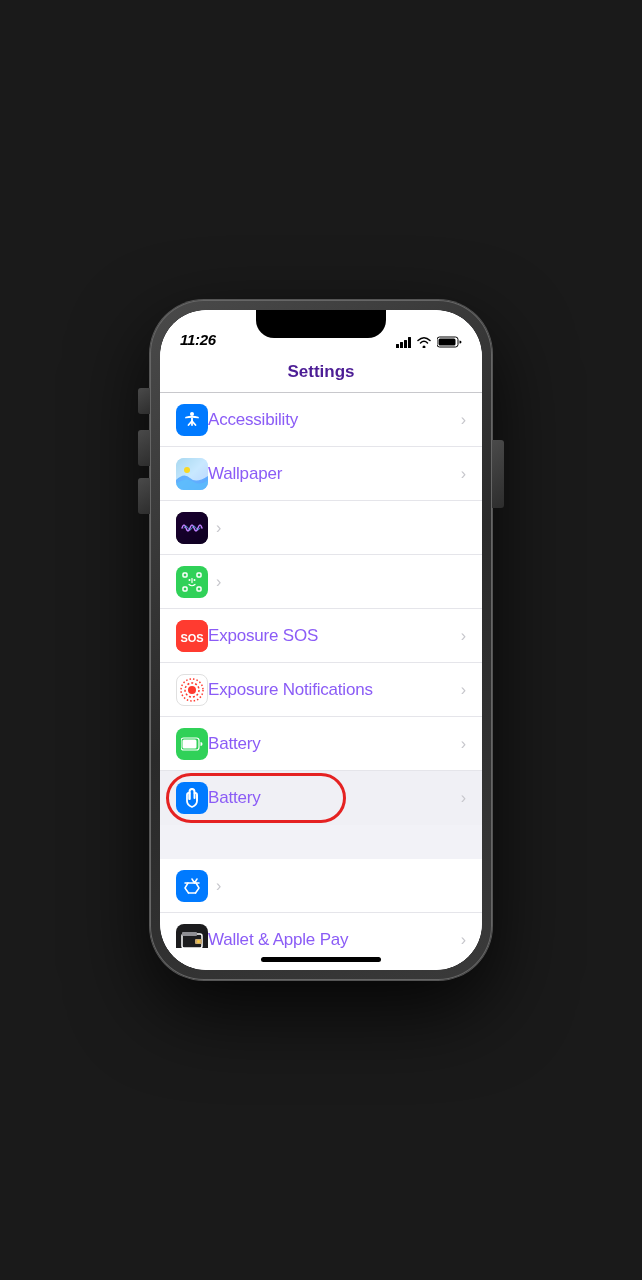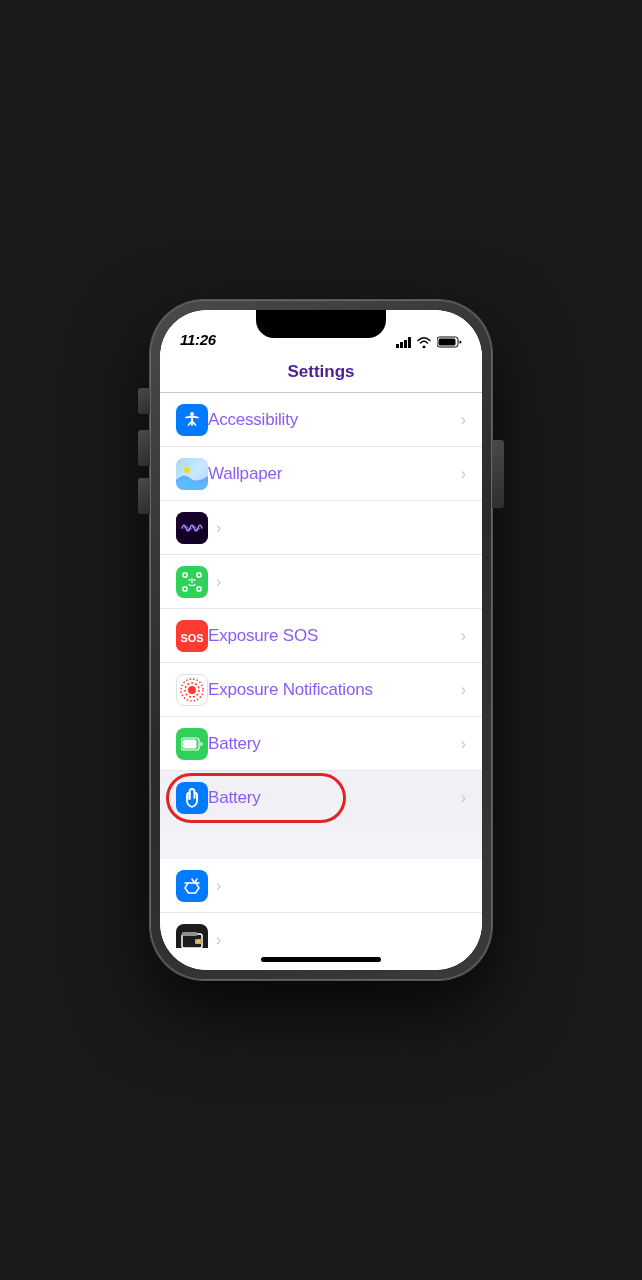--- a/index.html
+++ b/index.html
@@ -431,20 +431,21 @@
 
           <div class="settings-row">
             <div class="icon-wrapper icon-wallet">
               <svg width="22" height="18" viewBox="0 0 22 18">
                 <rect x="1" y="3" width="20" height="14" rx="2" fill="none" stroke="white" stroke-width="1.5"></rect>
                 <rect x="1" y="1" width="15" height="4" rx="1" fill="#8e8e93"></rect>
                 <rect x="14" y="8" width="7" height="5" rx="1" fill="#c8a870"></rect>
                 <circle cx="17.5" cy="10.5" r="1.5" fill="#f5c842"></circle>
               </svg>
             </div>
+            <span class="row-label">Wallet &amp; Apple Pay</span>
             <span class="chevron">›</span>
           </div>
         </div>
 
       </div>
 
       <div class="home-indicator">
         <div class="home-bar"></div>
       </div>
 

